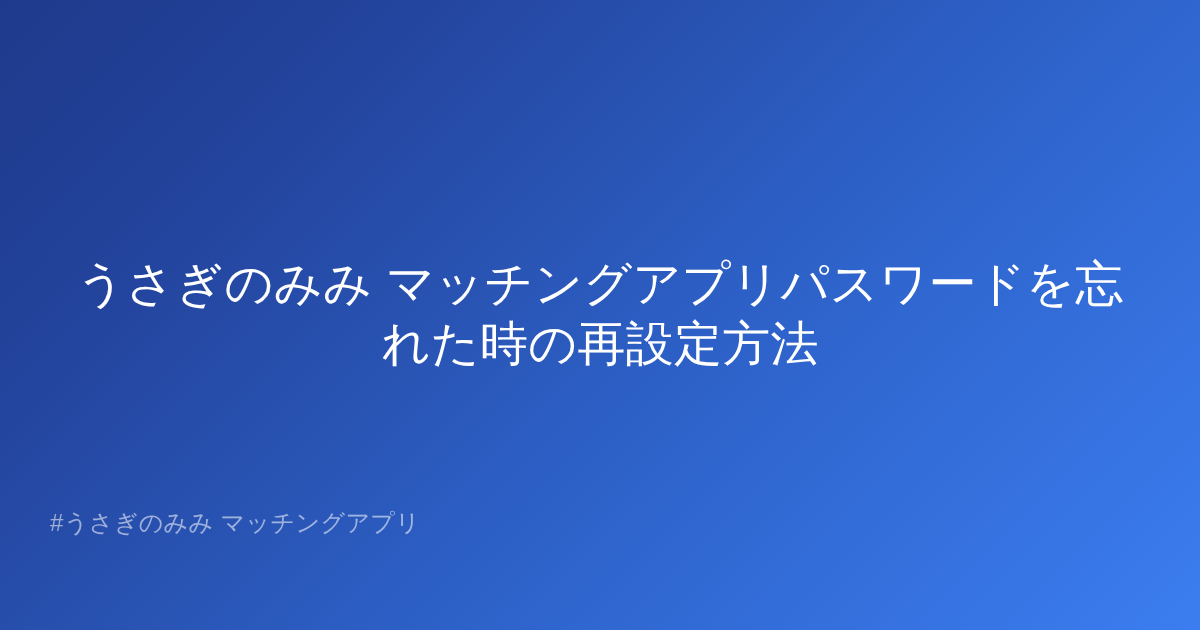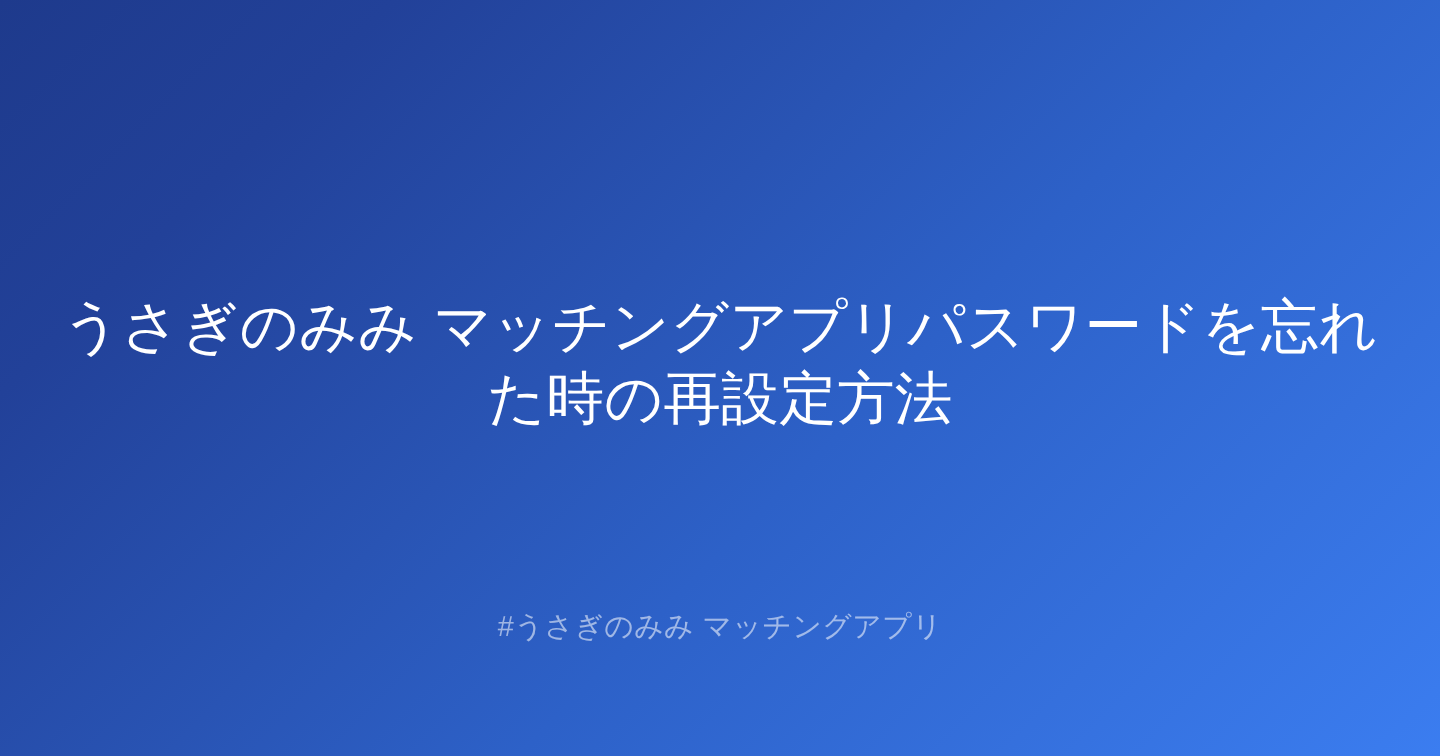--- a/index.html
+++ b/index.html
@@ -36,42 +36,42 @@
     position: absolute;
     top: 243px;
     left: 50px;
     width: 1100px;
     display: flex;
     align-items: flex-start;
     justify-content: center;
   }
 
   .og-title {
-    margin: 0;
+    margin: 12px;
     width: 100%;
     text-align: center;
     color: #ffffff;
     font-size: 48px;
     line-height: 60px;
     font-weight: 400;
     letter-spacing: 0.2px;
     word-break: break-word;
     text-rendering: geometricPrecision;
     font-family: "Liberation Sans", "DejaVu Sans", sans-serif;
   }
 
   
   .tag-wrap {
     position: absolute;
     top: 506px;
     left: 50px;
     width: 1100px;
     display: flex;
     align-items: center;
-    justify-content: center;
+    justify-content: flex-start;
   }
 
   .og-tag {
     margin: 0;
     text-align: center;
     color: rgba(255, 255, 255, 0.55);
     font-size: 24px;
     line-height: 34px;
     font-weight: 400;
     letter-spacing: 0.4px;

